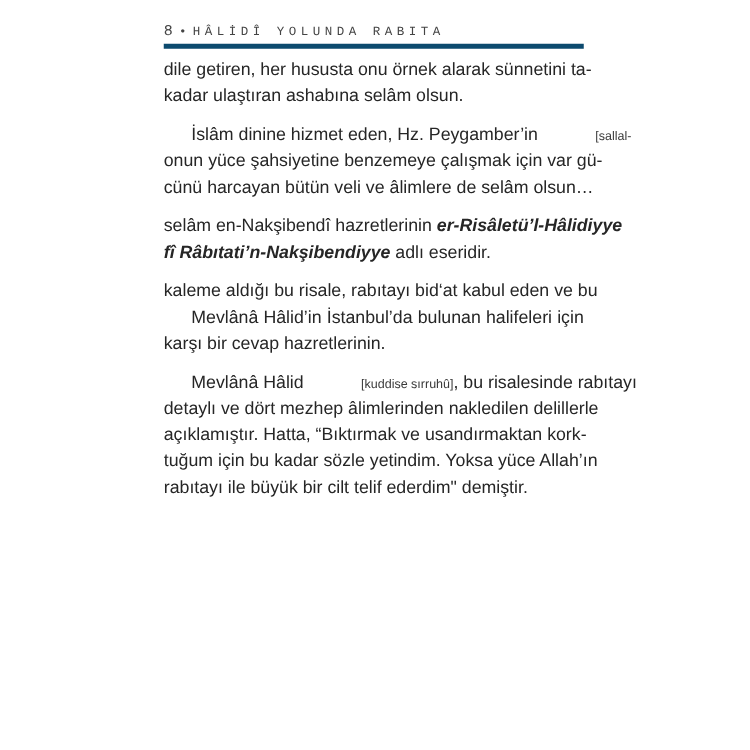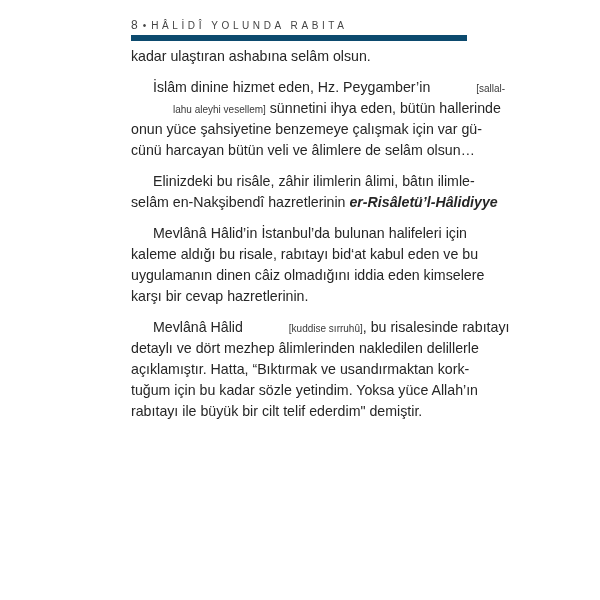--- a/index.html
+++ b/index.html
@@ -20,22 +20,22 @@
       width: 600px;
       height: 600px;
       background: #ffffff;
     }
     .running-header {
       position: absolute;
       left: 131px;
       top: 19px;
       width: 336px;
       height: 16px;
-      border-bottom: 6px solid #0c4a6e;
-      font-family: Liberation Sans, sans-serif;
+      border-bottom: 4px solid #0c4a6e;
+      font-family: Liberation Mono, monospace;
       font-size: 10px;
       line-height: 12px;
       color: #444444;
       white-space: nowrap;
     }
     .running-header .page-number {
       font-size: 12px;
       letter-spacing: 0;
     }
     .running-header .bullet {
@@ -91,39 +91,38 @@
 
 <div class="page">
 
   <div class="running-header">
     <span class="page-number">8</span><span class="bullet">•</span><span class="title">HÂLİDÎ YOLUNDA RABITA</span>
   </div>
 
   <div class="body-text">
 
     <p>
+      <span class="line">dile getiren, her hususta onu örnek alarak sünnetini ta-</span>
       <span class="line last">kadar ulaştıran ashabına selâm olsun.</span>
     </p>
 
     <p>
       <span class="line first"><span>İslâm dinine hizmet eden, Hz. Peygamber’in </span><span class="small">[sallal-</span></span>
-      <span class="line"><span class="small">lahu aleyhi vesellem]</span><span> sünnetini ihya eden, bütün hallerinde</span></span>
       <span class="line">onun yüce şahsiyetine benzemeye çalışmak için var gü-</span>
       <span class="line last">cünü harcayan bütün veli ve âlimlere de selâm olsun…</span>
     </p>
 
     <p>
-      <span class="line first">Elinizdeki bu risâle, zâhir ilimlerin âlimi, bâtın ilimle-</span>
       <span class="line"><span>selâm en-Nakşibendî hazretlerinin </span><span class="italic">er-Risâletü’l-Hâlidiyye</span></span>
+      <span class="line last"><span class="italic">fî Râbıtati’n-Nakşibendiyye</span><span> adlı eseridir.</span></span>
     </p>
 
     <p>
+      <span class="line">kaleme aldığı bu risale, rabıtayı bid‘at kabul eden ve bu</span>
       <span class="line first">Mevlânâ Hâlid’in İstanbul’da bulunan halifeleri için</span>
-      <span class="line">kaleme aldığı bu risale, rabıtayı bid‘at kabul eden ve bu</span>
-      <span class="line">uygulamanın dinen câiz olmadığını iddia eden kimselere</span>
       <span class="line last">karşı bir cevap hazretlerinin.</span>
     </p>
 
     <p>
       <span class="line first"><span>Mevlânâ Hâlid </span><span class="small">[kuddise sırruhû]</span><span>, bu risalesinde rabıtayı</span></span>
       <span class="line">detaylı ve dört mezhep âlimlerinden nakledilen delillerle</span>
       <span class="line">açıklamıştır. Hatta, “Bıktırmak ve usandırmaktan kork-</span>
       <span class="line">tuğum için bu kadar sözle yetindim. Yoksa yüce Allah’ın</span>
       <span class="line last">rabıtayı ile büyük bir cilt telif ederdim" demiştir.</span>
     </p>

